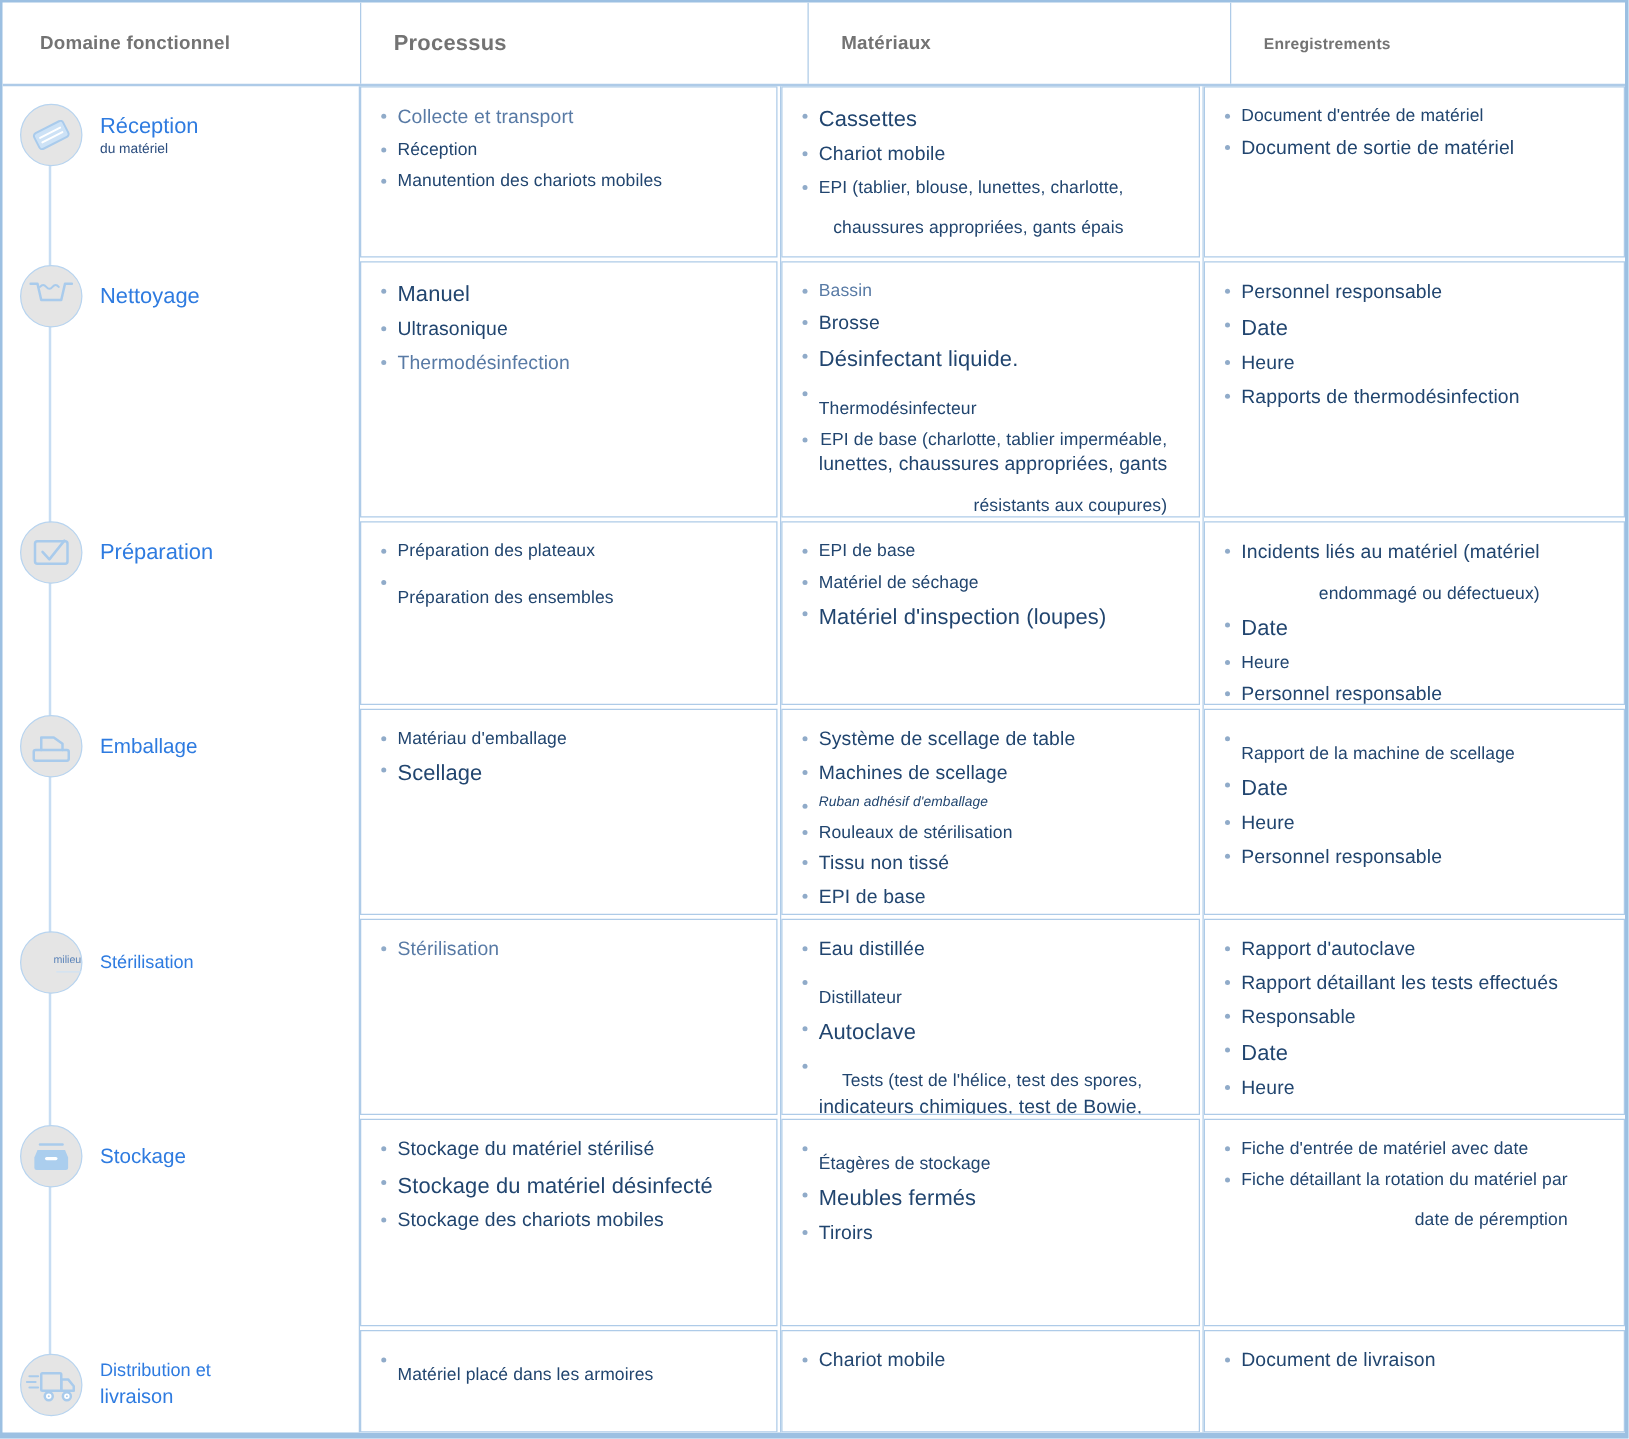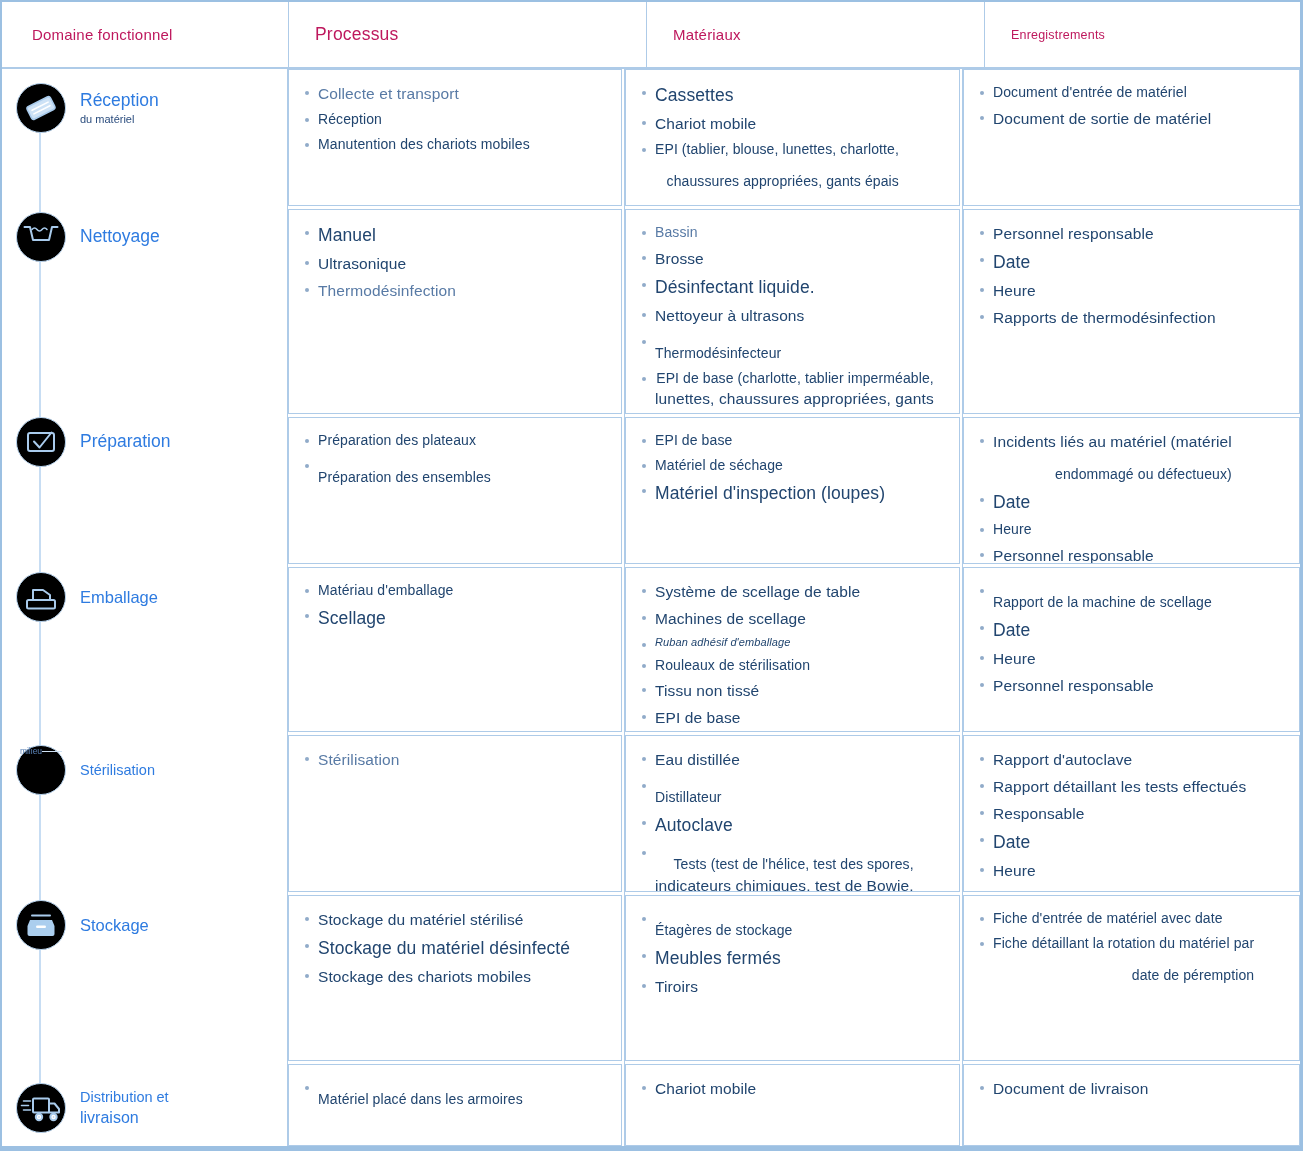--- a/index.html
+++ b/index.html
@@ -18,29 +18,29 @@
     overflow:hidden;
   }
   
   .header{display:flex;height:65px;border-bottom:2px solid var(--line);}
   .hcell{display:flex;align-items:center;box-sizing:border-box;}
   .hcell+.hcell{border-left:1px solid var(--line);}
   .h1{width:286px;padding-left:30px;font-size:15px;}
   .h2{width:337px;padding-left:26px;font-size:17.5px;}
   .h3{width:338px;padding-left:26px;font-size:15px;margin-left:21px;}
   .h4{flex:1;padding-left:26px;font-size:12.5px;}
-  .hcell span{color:#be185d;letter-spacing:.2px;}
+  .hcell span{color:#737373;letter-spacing:.2px;font-weight:bold;}
   
   .body{position:relative;display:flex;height:1077px;}
   .vguide{position:absolute;top:0;bottom:0;width:1px;background:var(--line);z-index:0;}
   .left{position:relative;width:286px;flex:none;}
   .connector{position:absolute;left:37px;top:38px;height:1000px;width:2px;background:#c7ddf3;}
   .domain-item{position:absolute;left:14px;display:flex;align-items:center;gap:14px;z-index:2;}
   .icon-circle{width:48px;height:48px;border:1.6px solid #b8d4ef;border-radius:50%;
-    background:#000000;display:flex;flex-direction:row;align-items:flex-start;justify-content:center;flex:none;}
+    background:#e5e5e5;display:flex;flex-direction:column;align-items:flex-end;justify-content:center;flex:none;}
   .icon-circle svg{display:block;}
   .milieu{font-size:8.5px;color:#5b83b8;}
   .milieu-line{display:block;width:20px;height:1px;background:#cfe2f4;margin-top:5px;}
   .dl{line-height:1.25;}
   .t-lg{font-size:17.5px;color:var(--blue);}
   .t-md{font-size:16.5px;color:var(--blue);}
   .t-sm{font-size:14.5px;color:var(--blue);}
   .sub-navy{font-size:11px;color:#2b4d7e;margin-top:1px;}
   .sub-blue{font-size:16px;color:var(--blue);margin-top:1px;}
   
@@ -263,26 +263,20 @@
           </div>
           <div class="item">
             <span class="dot"></span>
             <div class="lines">
               <span class="tx s-xl">Désinfectant liquide.</span>
             </div>
           </div>
           <div class="item">
             <span class="dot"></span>
             <div class="lines">
-              <span class="tx s-lg">Nettoyeur à ultrasons</span>
-            </div>
-          </div>
-          <div class="item">
-            <span class="dot"></span>
-            <div class="lines">
               <span class="tx s-sm">Thermodésinfecteur</span>
             </div>
           </div>
           <div class="item">
             <span class="dot"></span>
             <div class="lines">
               <span class="tx s-md">EPI de base (charlotte, tablier imperméable,</span>
               <span class="cont s-lg">lunettes, chaussures appropriées, gants</span>
               <span class="cont s-sm">résistants aux coupures)</span>
             </div>

